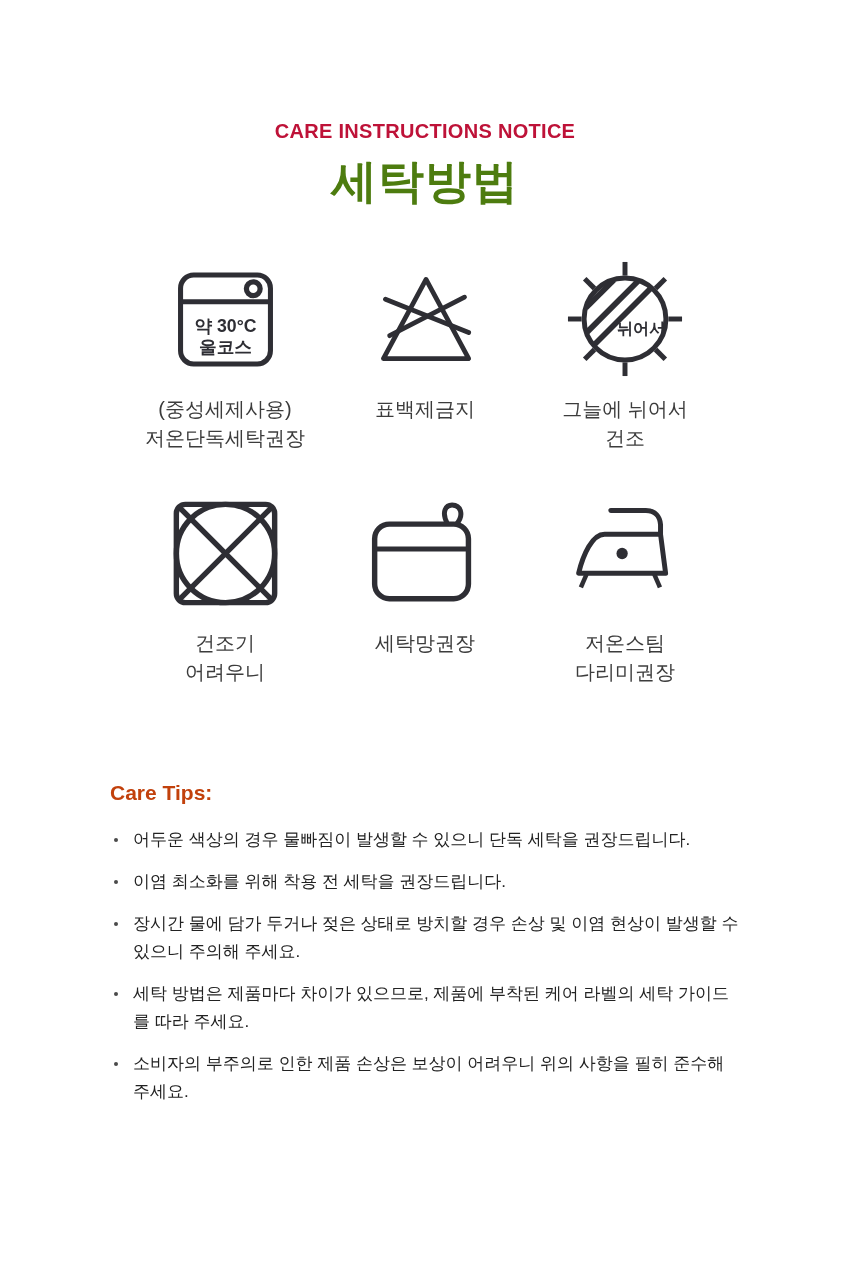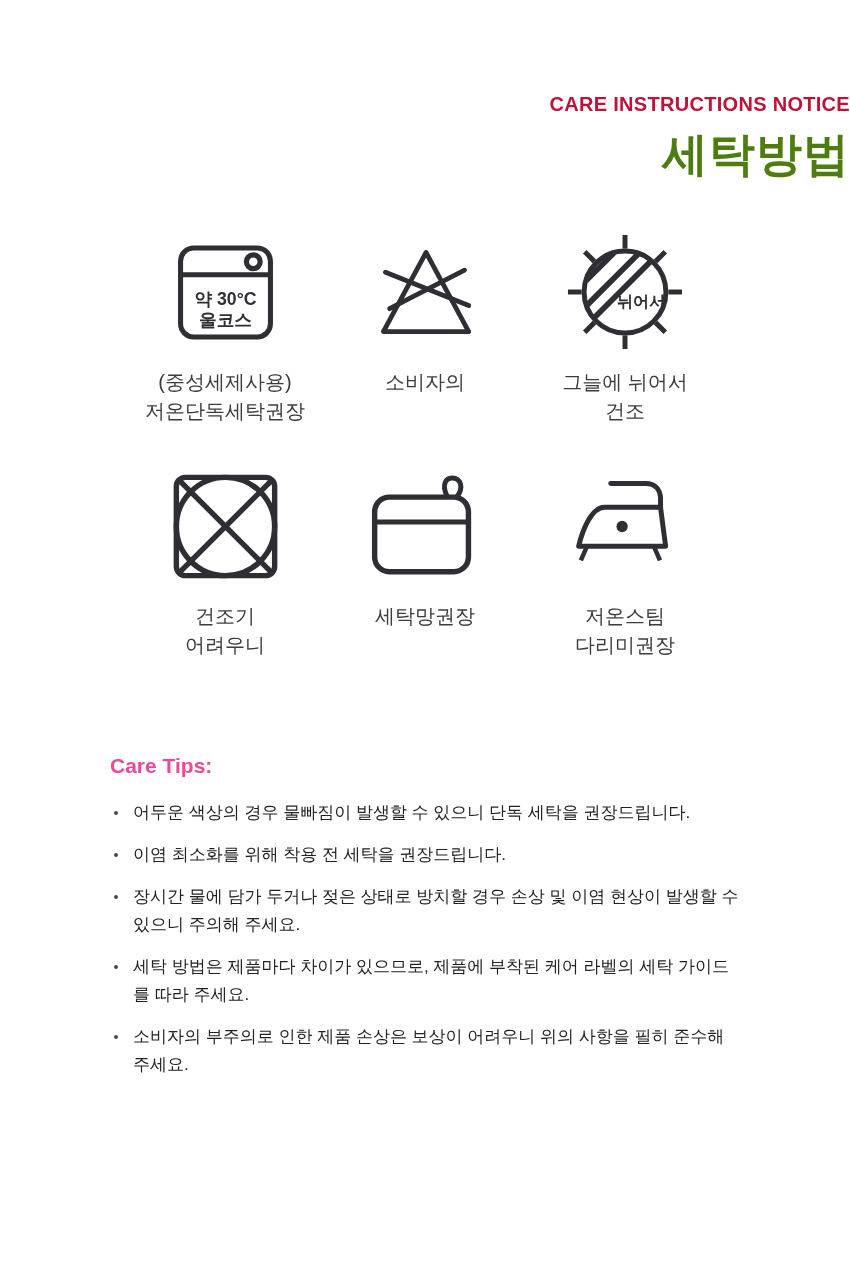--- a/index.html
+++ b/index.html
@@ -6,21 +6,21 @@
   html, body { background: #ffffff; }
   body {
     width: 850px; height: 1265px;
     font-family: "Liberation Sans", "DejaVu Sans", sans-serif;
     color: #1f1f1f;
     overflow: hidden;
   }
   .page { width: 850px; height: 1265px; background: #ffffff; position: relative; }
 
   
-  .notice-header { padding-top: 92px; text-align: right; }
+  .notice-header { padding-top: 119px; text-align: center; }
   .eyebrow {
     font-size: 20px; font-weight: 700; letter-spacing: 0.3px;
     color: #BE1238; line-height: 24px;
   }
   .page-title {
     margin-top: 12px; font-size: 46px; font-weight: 600;
     color: #4d7c0f; line-height: 52px; letter-spacing: 1px;
   }
 
   
@@ -40,21 +40,21 @@
   svg { display: block; }
   .stk  { stroke: #2E2E34; fill: none; }
   .fil  { fill: #2E2E34; stroke: none; }
   .svg-ko {
     font-family: "Liberation Sans", "DejaVu Sans", sans-serif;
     font-weight: 700; fill: #2E2E34;
   }
 
   
   .care-tips { margin: 93px 110px 0 110px; }
-  .tips-heading { font-size: 21px; font-weight: 700; color: #ec4899; line-height: 26px; }
+  .tips-heading { font-size: 21px; font-weight: 700; color: #c2410c; line-height: 26px; }
   .tips-list { margin-top: 20px; list-style: none; }
   .tip-item { display: flex; align-items: flex-start; margin-bottom: 14px; }
   .tip-dot {
     flex: 0 0 auto; width: 4px; height: 4px; border-radius: 50%;
     background: #4a4a4a; margin: 12px 15px 0 4px;
   }
   .tip-text { font-size: 17px; line-height: 28px; color: #222222; max-width: 620px; }
 </style>
 </head>
 <body>
@@ -86,21 +86,21 @@
 
     <div class="symbol-cell">
       <div class="symbol-iconbox">
         <svg width="108" height="104" viewBox="0 0 100 100">
           <path class="stk" d="M 51 12 L 92 88 L 10 88 Z" stroke-width="4.6" stroke-linejoin="round"></path>
           <line class="stk" x1="12" y1="31" x2="92" y2="63" stroke-width="4.6" stroke-linecap="round"></line>
           <line class="stk" x1="88" y1="29" x2="16" y2="66" stroke-width="4.6" stroke-linecap="round"></line>
         </svg>
       </div>
       <div class="symbol-label">
-        <div>소비자의</div>
+        <div>표백제금지</div>
         <div></div>
       </div>
     </div>
 
     <div class="symbol-cell">
       <div class="symbol-iconbox">
         <svg width="124" height="124" viewBox="0 0 100 100">
           <circle class="stk" cx="50" cy="50" r="33" stroke-width="4"></circle>
 
           <line class="stk" x1="50" y1="15" x2="50" y2="4" stroke-width="4"></line>

